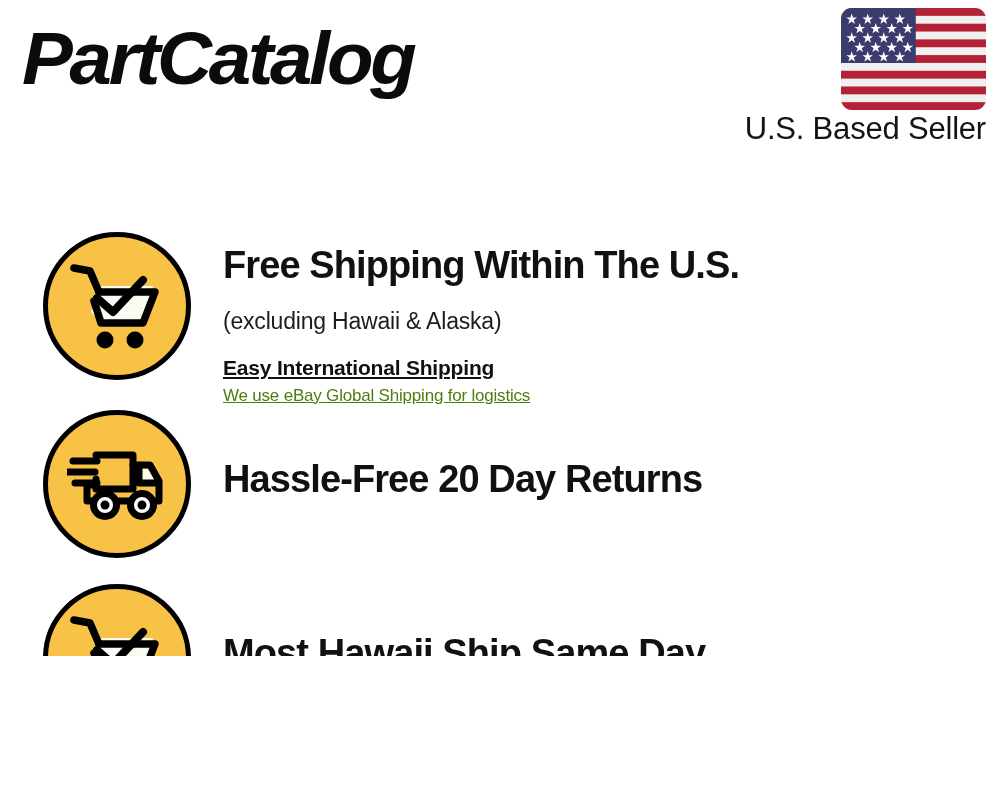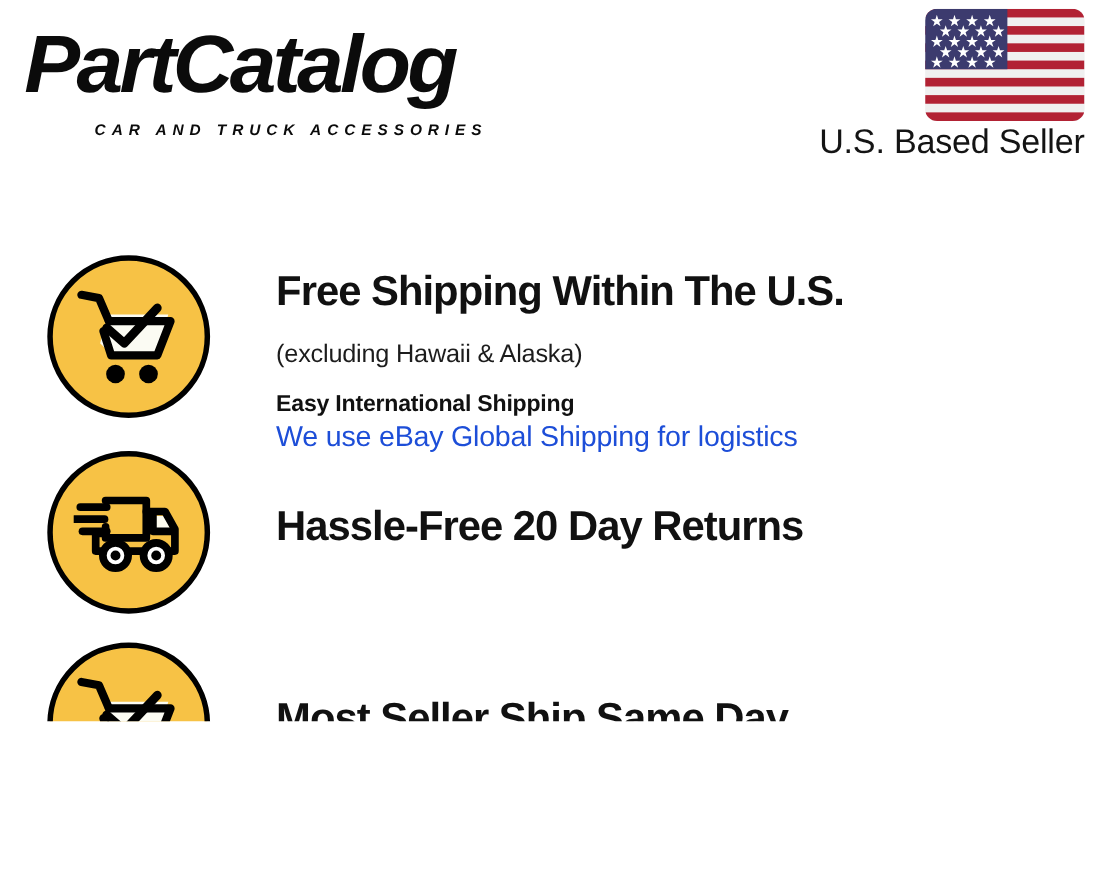--- a/index.html
+++ b/index.html
@@ -91,21 +91,20 @@
     left: 0;
     top: 232px;
     width: 1000px;
   }
   .feature-row {
     position: absolute;
     left: 0;
     width: 1000px;
     display: flex;
     align-items: flex-start;
-    gap: 28px;
   }
   .feature-row.row-1 { top: 0px; }
   .feature-row.row-2 { top: 178px; }
   .feature-row.row-3 { top: 352px; }
 
   .feature-icon {
     position: relative;
     flex: 0 0 auto;
     margin-left: 43px;
     width: 148px;
@@ -148,38 +147,39 @@
   }
   .intl-block { margin-top: 18px; }
   .intl-title {
     font-family: "Liberation Sans", sans-serif;
     font-weight: bold;
     font-size: 21px;
     line-height: 27px;
     color: #111111;
     letter-spacing: -0.2px;
     white-space: nowrap;
+    text-decoration: underline;
   }
   .intl-sub {
     font-family: "Liberation Sans", sans-serif;
-    font-size: 26px;
+    font-size: 17px;
     line-height: 30px;
-    color: #1d4ed8;
+    color: #4d7c0f;
     letter-spacing: -0.2px;
     white-space: nowrap;
+    text-decoration: underline;
   }
 </style>
 </head>
 <body>
 
 <div class="page">
 
   <div class="brand-logo">
     <div class="brand-wordmark">PartCatalog</div>
-    <div class="brand-tagline">CAR AND TRUCK ACCESSORIES</div>
   </div>
 
   <div class="seller-badge">
     <div class="flag">
       <svg viewBox="0 0 190 130" xmlns="http://www.w3.org/2000/svg" preserveAspectRatio="none" aria-hidden="true">
         <rect x="0" y="0" width="190" height="130" fill="#f0f0f0"></rect>
         <g fill="#b22234">
           <rect x="0" y="0" width="190" height="10"></rect>
           <rect x="0" y="20" width="190" height="10"></rect>
           <rect x="0" y="40" width="190" height="10"></rect>
@@ -283,18 +283,18 @@
           <g fill="none" stroke="#000000" stroke-width="7.5" stroke-linecap="round" stroke-linejoin="round">
             <path d="M5 8 L21 11 L30 32"></path>
             <path d="M30 32 L86 32 L74 63 L32 63 L25 41"></path>
           </g>
           <path d="M28 38 L44 52 L74 20" fill="none" stroke="#000000" stroke-width="8" stroke-linecap="round" stroke-linejoin="round"></path>
           <circle cx="36" cy="80" r="8.5" fill="#000000"></circle>
           <circle cx="66" cy="80" r="8.5" fill="#000000"></circle>
         </svg>
       </div>
       <div class="feature-text">
-        <div class="headline">Most Seller Ship Same Day</div>
+        <div class="headline">Most Hawaii Ship Same Day</div>
       </div>
     </div>
 
   </div>
 </div>
 
 </body></html>

